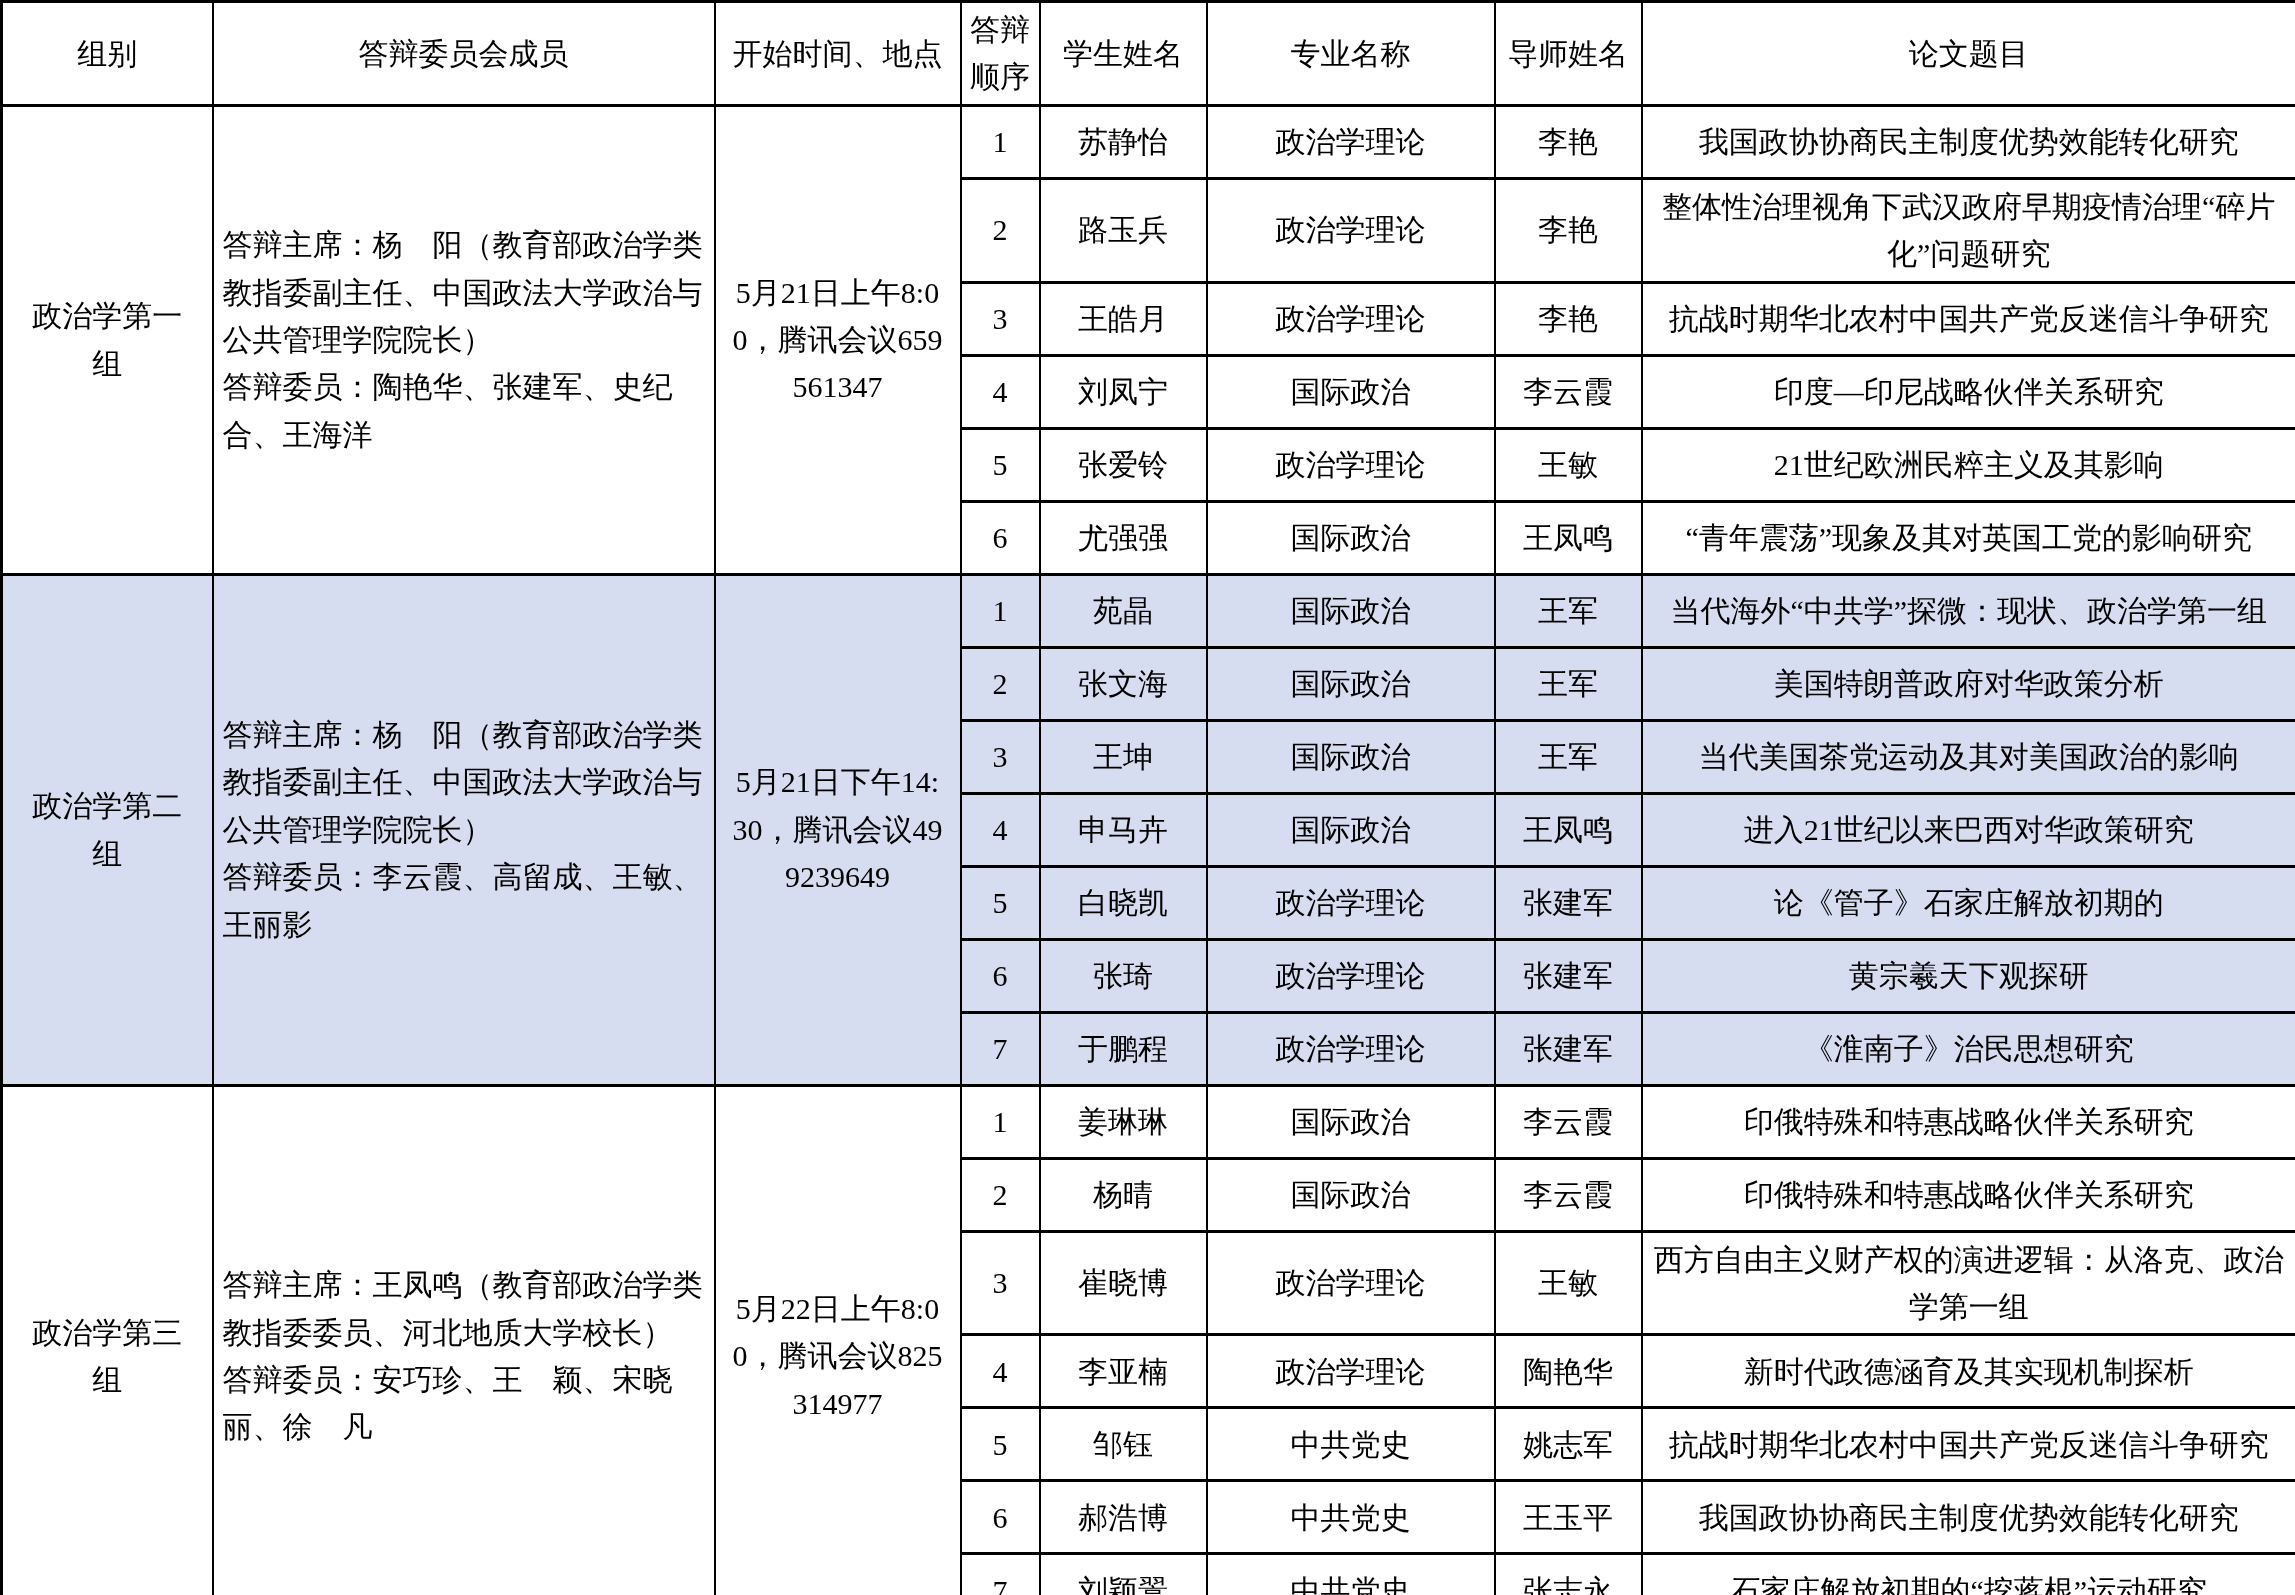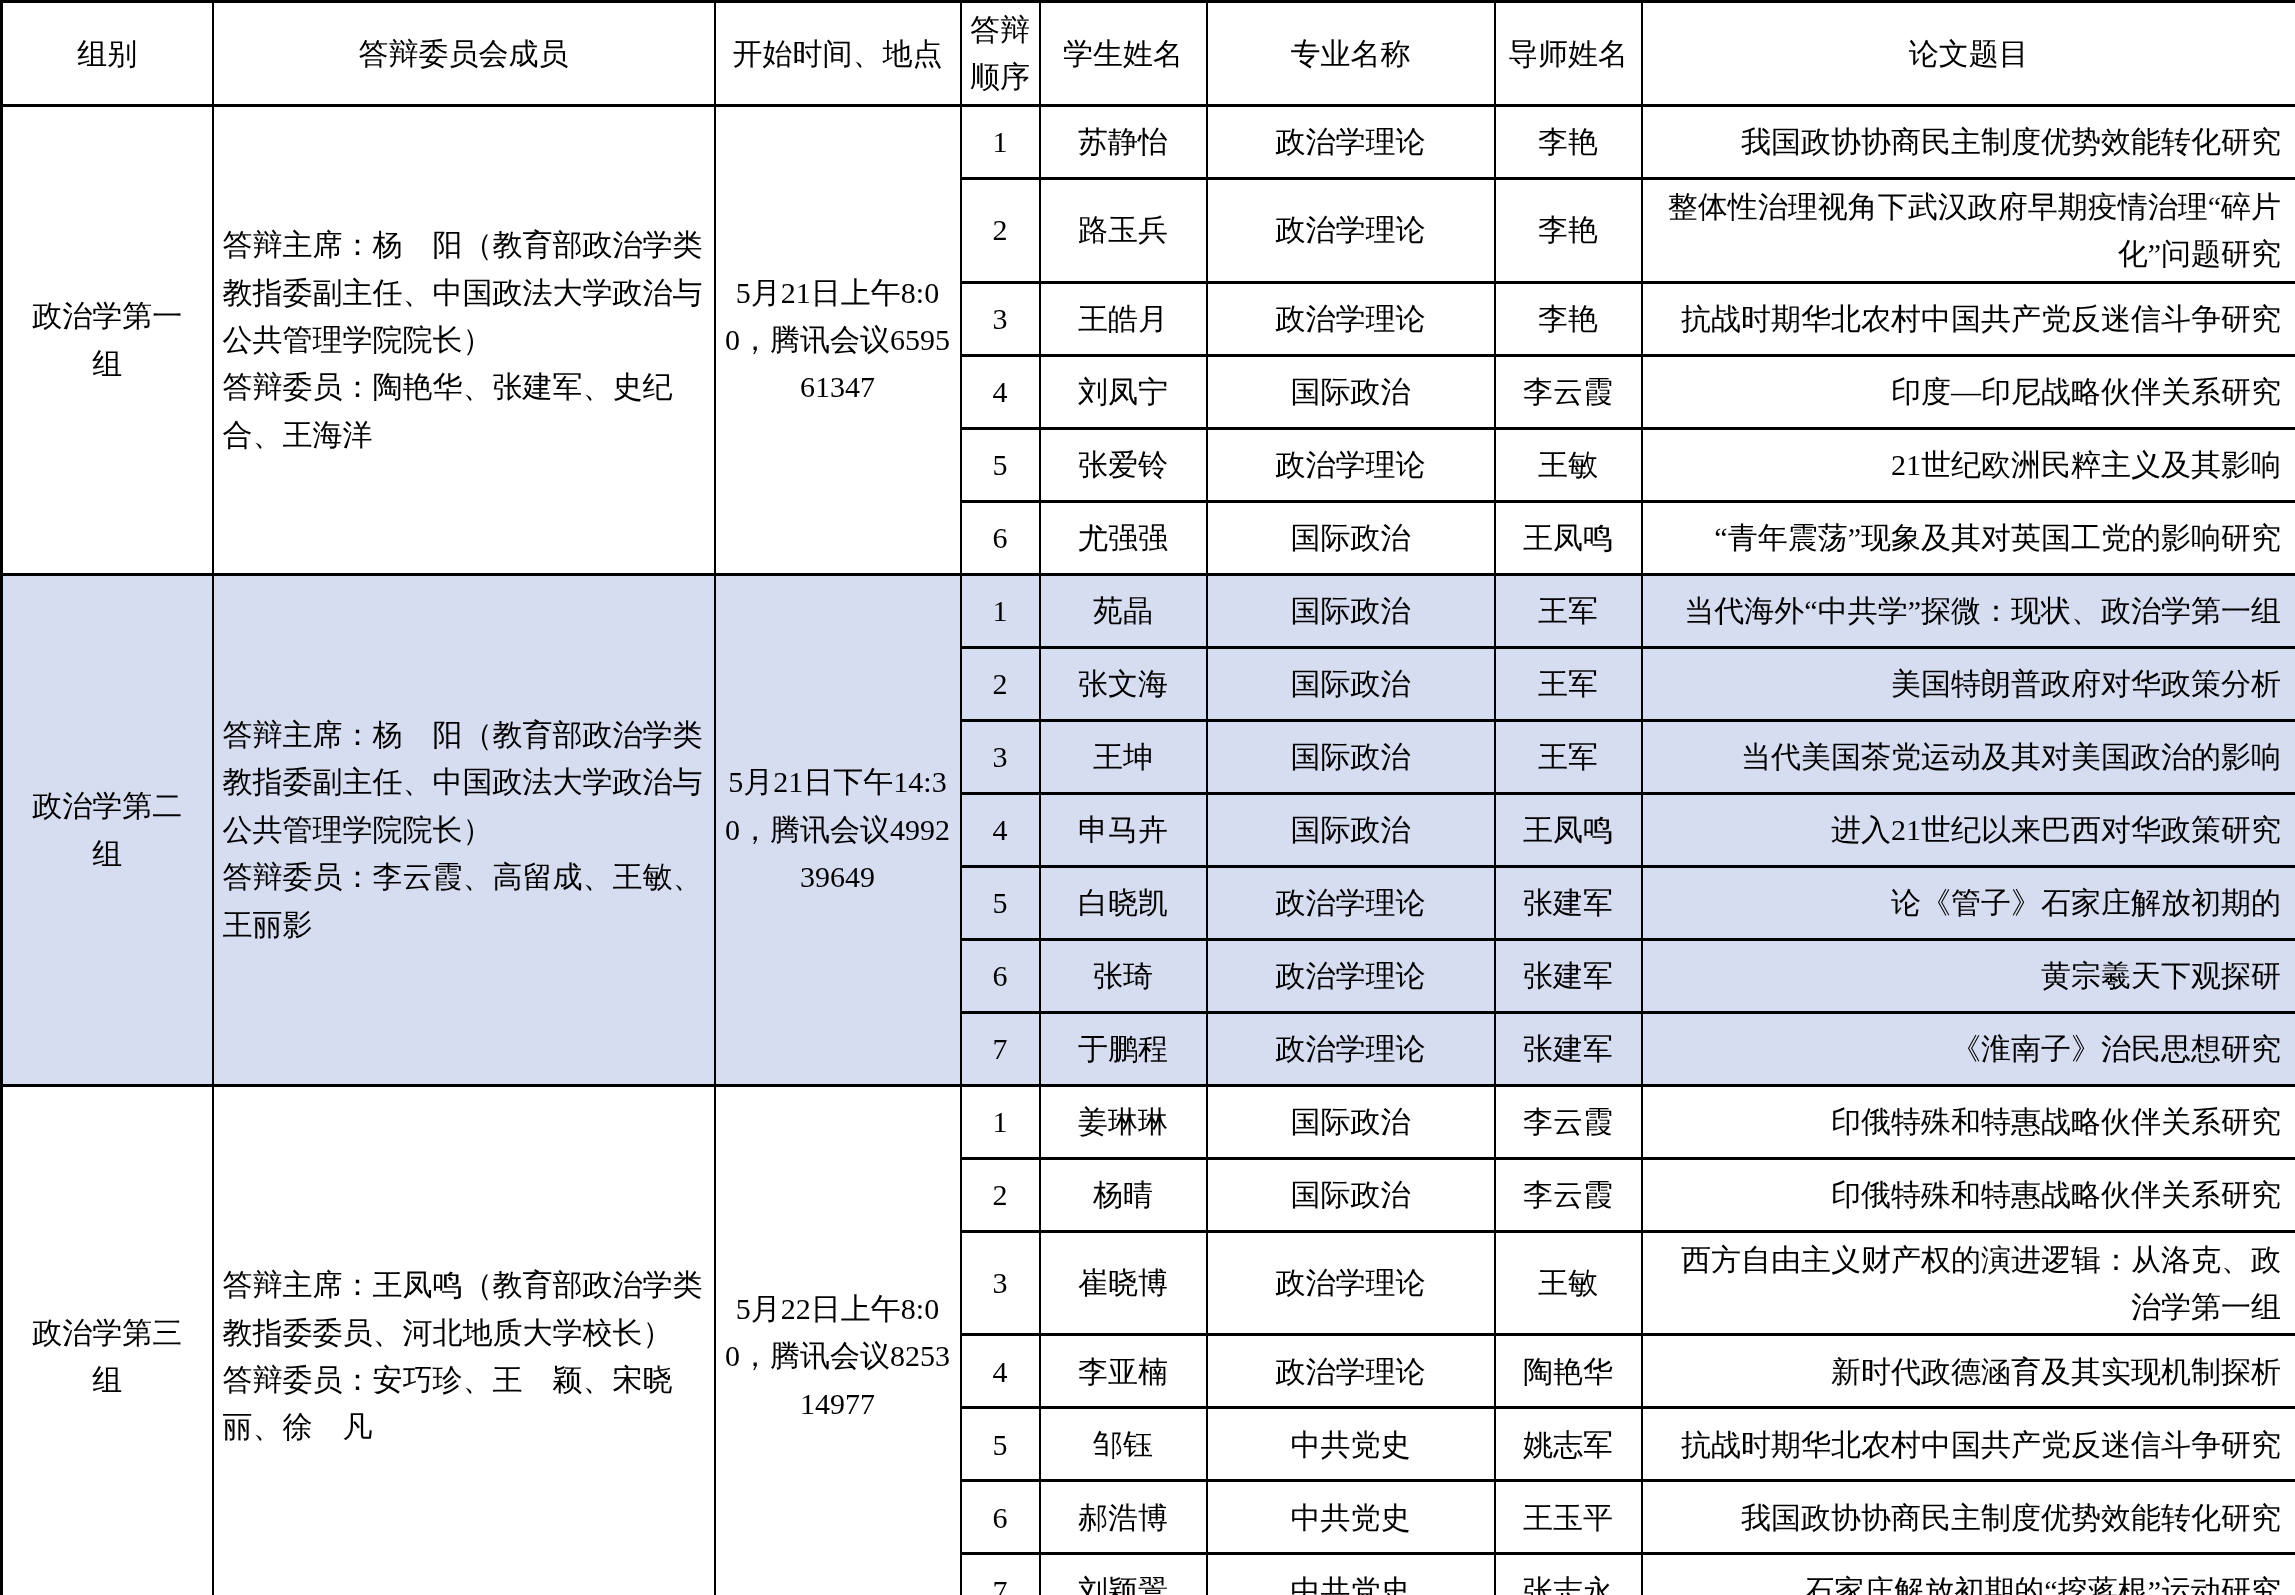--- a/index.html
+++ b/index.html
@@ -31,22 +31,22 @@
   tr.header-row th{height:79px;}
   tr.data-row{height:73px;}
   td.committee{
     text-align:left;
     padding:3px 9px;
   }
   td.group-label{
     padding:8px 23px;
     font-family:Liberation Serif, serif;
   }
-  td.timeloc{padding:3px 6px;margin-left:28px;}
-  td.title-cell{padding:3px 14px;text-align:right;}
+  td.timeloc{padding:3px 14px;margin-left:28px;}
+  td.title-cell{padding:3px 4px;}
   tr.g2 td{background:#d7ddf0;}
 </style>
 </head>
 <body>
 
 <table>
   <colgroup>
     <col style="width:211px">
       <col style="width:502px">
       <col style="width:246px">

